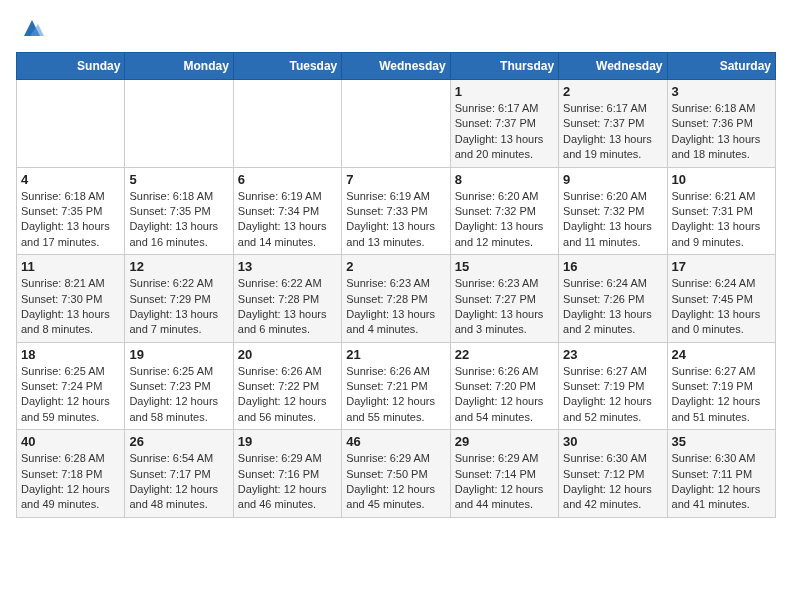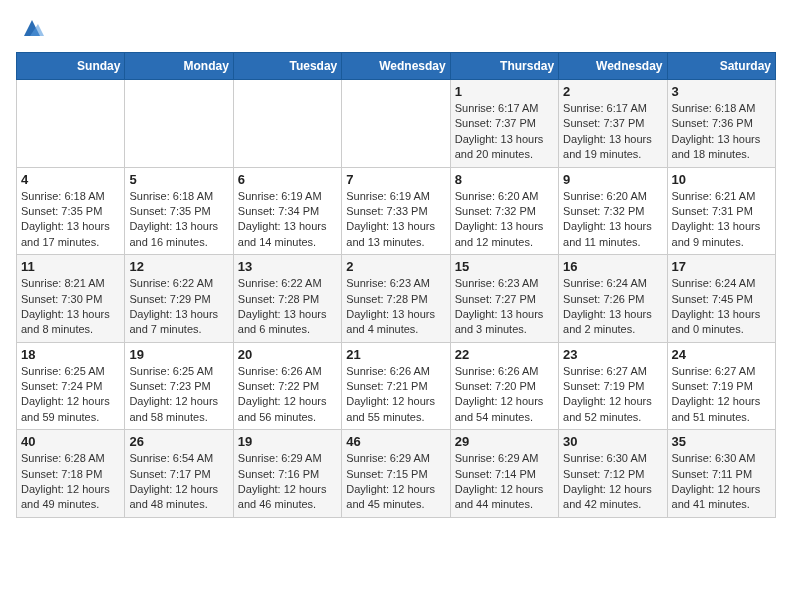--- a/index.html
+++ b/index.html
@@ -325,21 +325,21 @@
         <td>
           <span class="day-num">19</span>
           <div class="day-info">Sunrise: 6:29 AM
 Sunset: 7:16 PM
 Daylight: 12 hours
 and 46 minutes.</div>
         </td>
         <td>
           <span class="day-num">46</span>
           <div class="day-info">Sunrise: 6:29 AM
-Sunset: 7:15 PM
+Sunset: 7:50 PM
 Daylight: 12 hours
 and 45 minutes.</div>
         </td>
         <td>
           <span class="day-num">29</span>
           <div class="day-info">Sunrise: 6:29 AM
 Sunset: 7:14 PM
 Daylight: 12 hours
 and 44 minutes.</div>
         </td>

